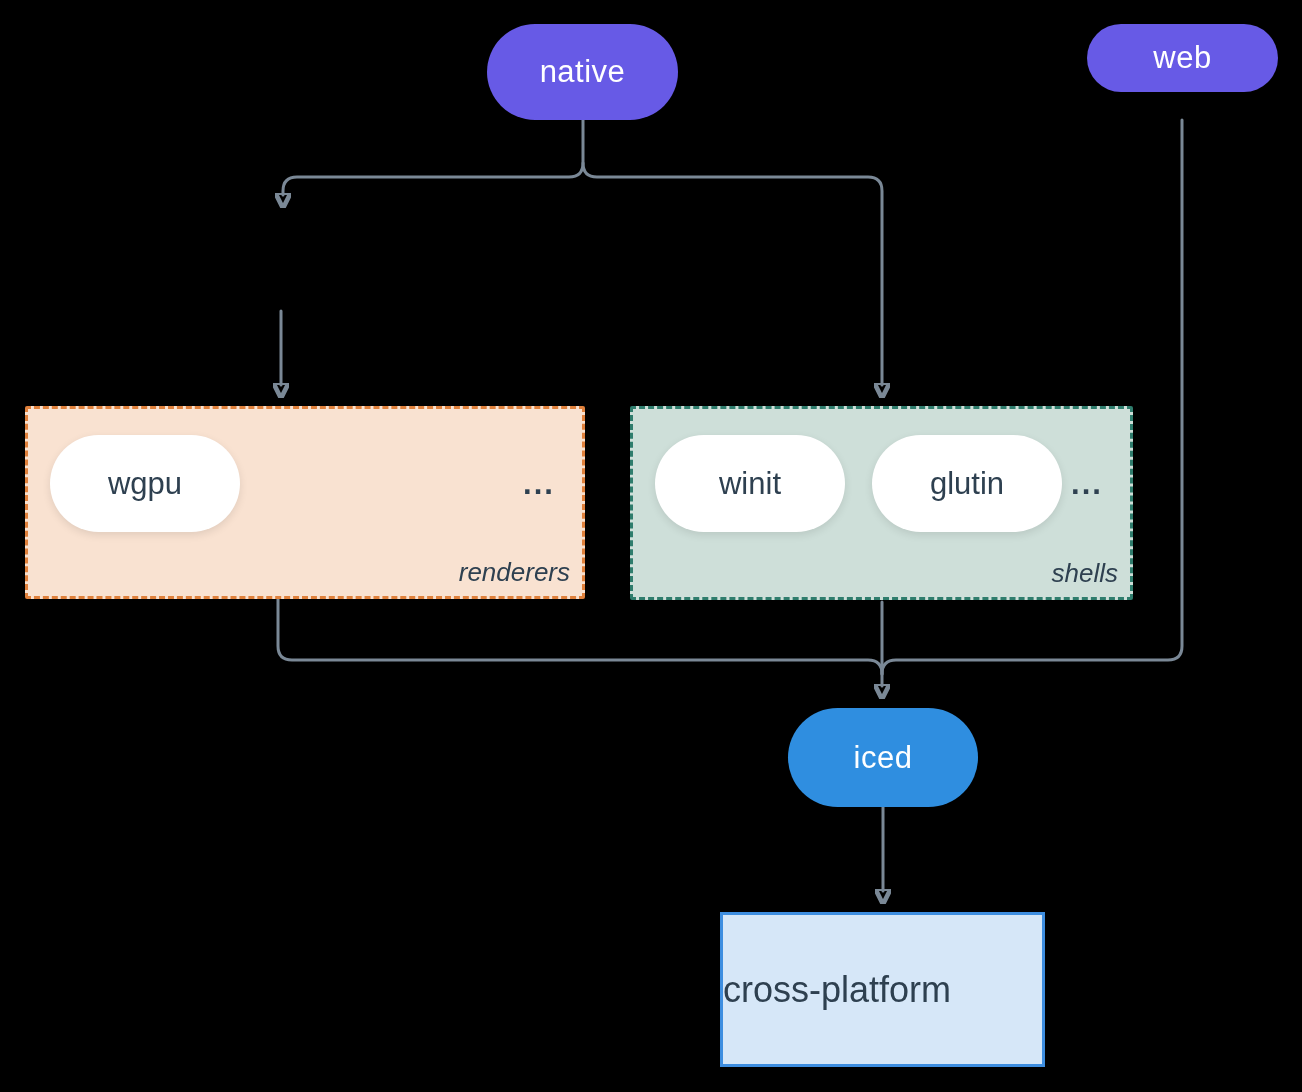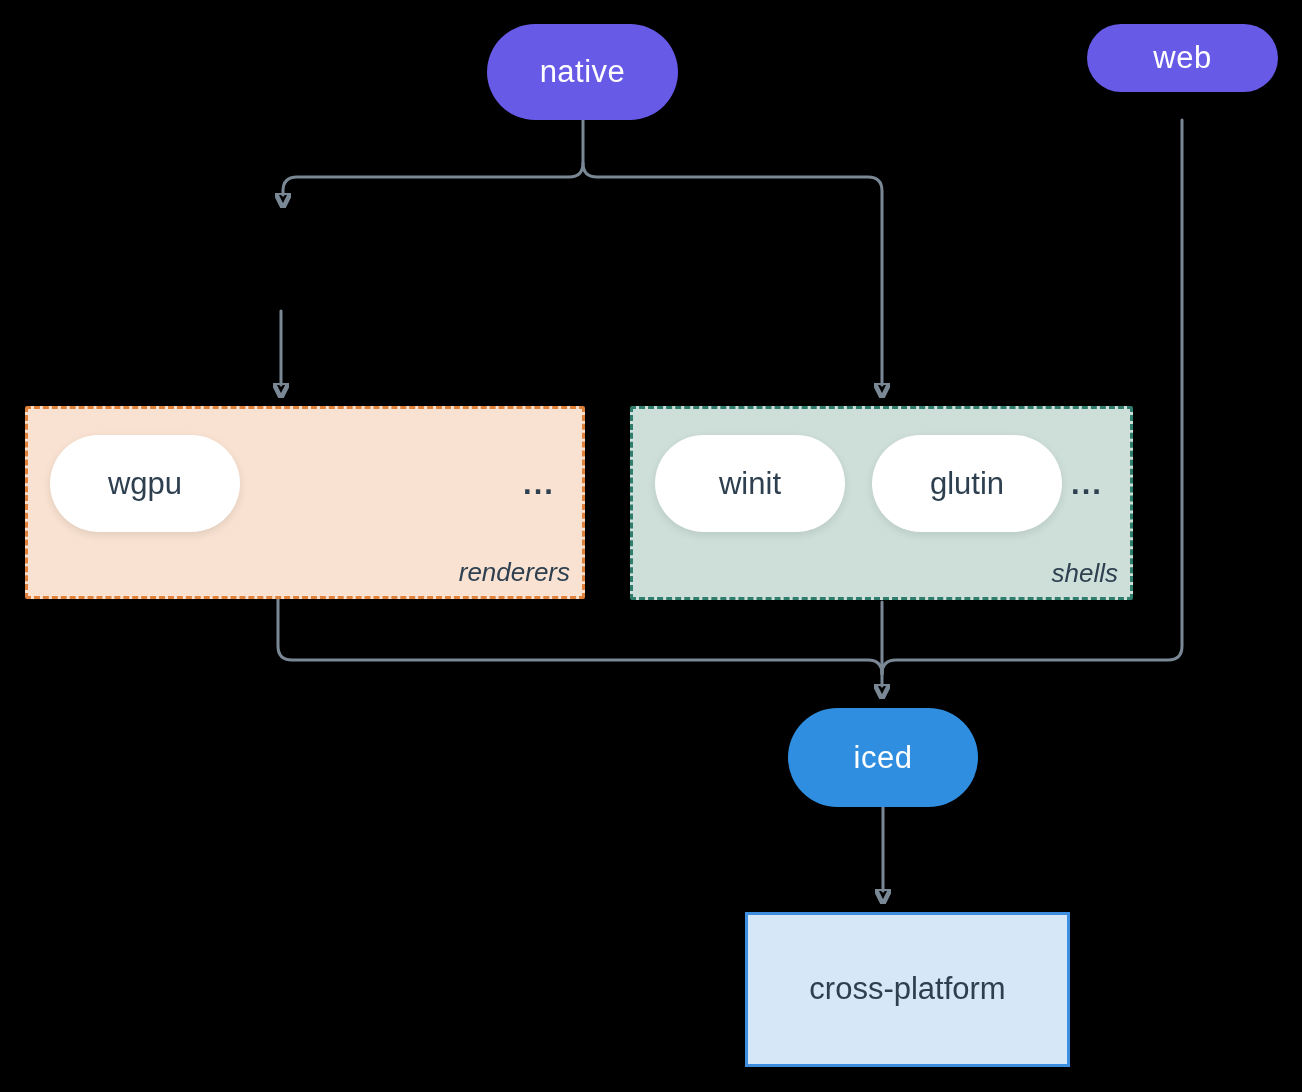--- a/index.html
+++ b/index.html
@@ -47,22 +47,22 @@
     display:flex;align-items:center;justify-content:center;
     color:var(--dark-text,#2e4050);font-size:31px;font-weight:bold;letter-spacing:2px;
   }
   .group-label{
     position:absolute;right:12px;bottom:8px;
     color:var(--dark-text,#2e4050);font-size:26px;font-style:italic;
   }
   .app-box{
     position:absolute;box-sizing:border-box;
     background:var(--app-fill,#d6e7f8);border:3px solid var(--app-border,#3e8ee0);
-    display:flex;flex-direction:column;align-items:center;justify-content:center;
-    color:var(--dark-text,#2e4050);font-size:31px;line-height:1.55;text-align:center;margin-left:25px;
+    display:flex;flex-direction:column;align-items:flex-start;justify-content:center;
+    color:var(--dark-text,#2e4050);font-size:36px;line-height:1.55;text-align:center;
   }
 </style>
 </head>
 <body>
 
 <div class="canvas">
 
   <svg class="connectors" viewBox="0 0 1302 1092">
     <defs>
       <marker id="arrow" viewBox="0 0 10 10" refX="1.5" refY="5" markerWidth="5.2" markerHeight="5.2" orient="auto">

